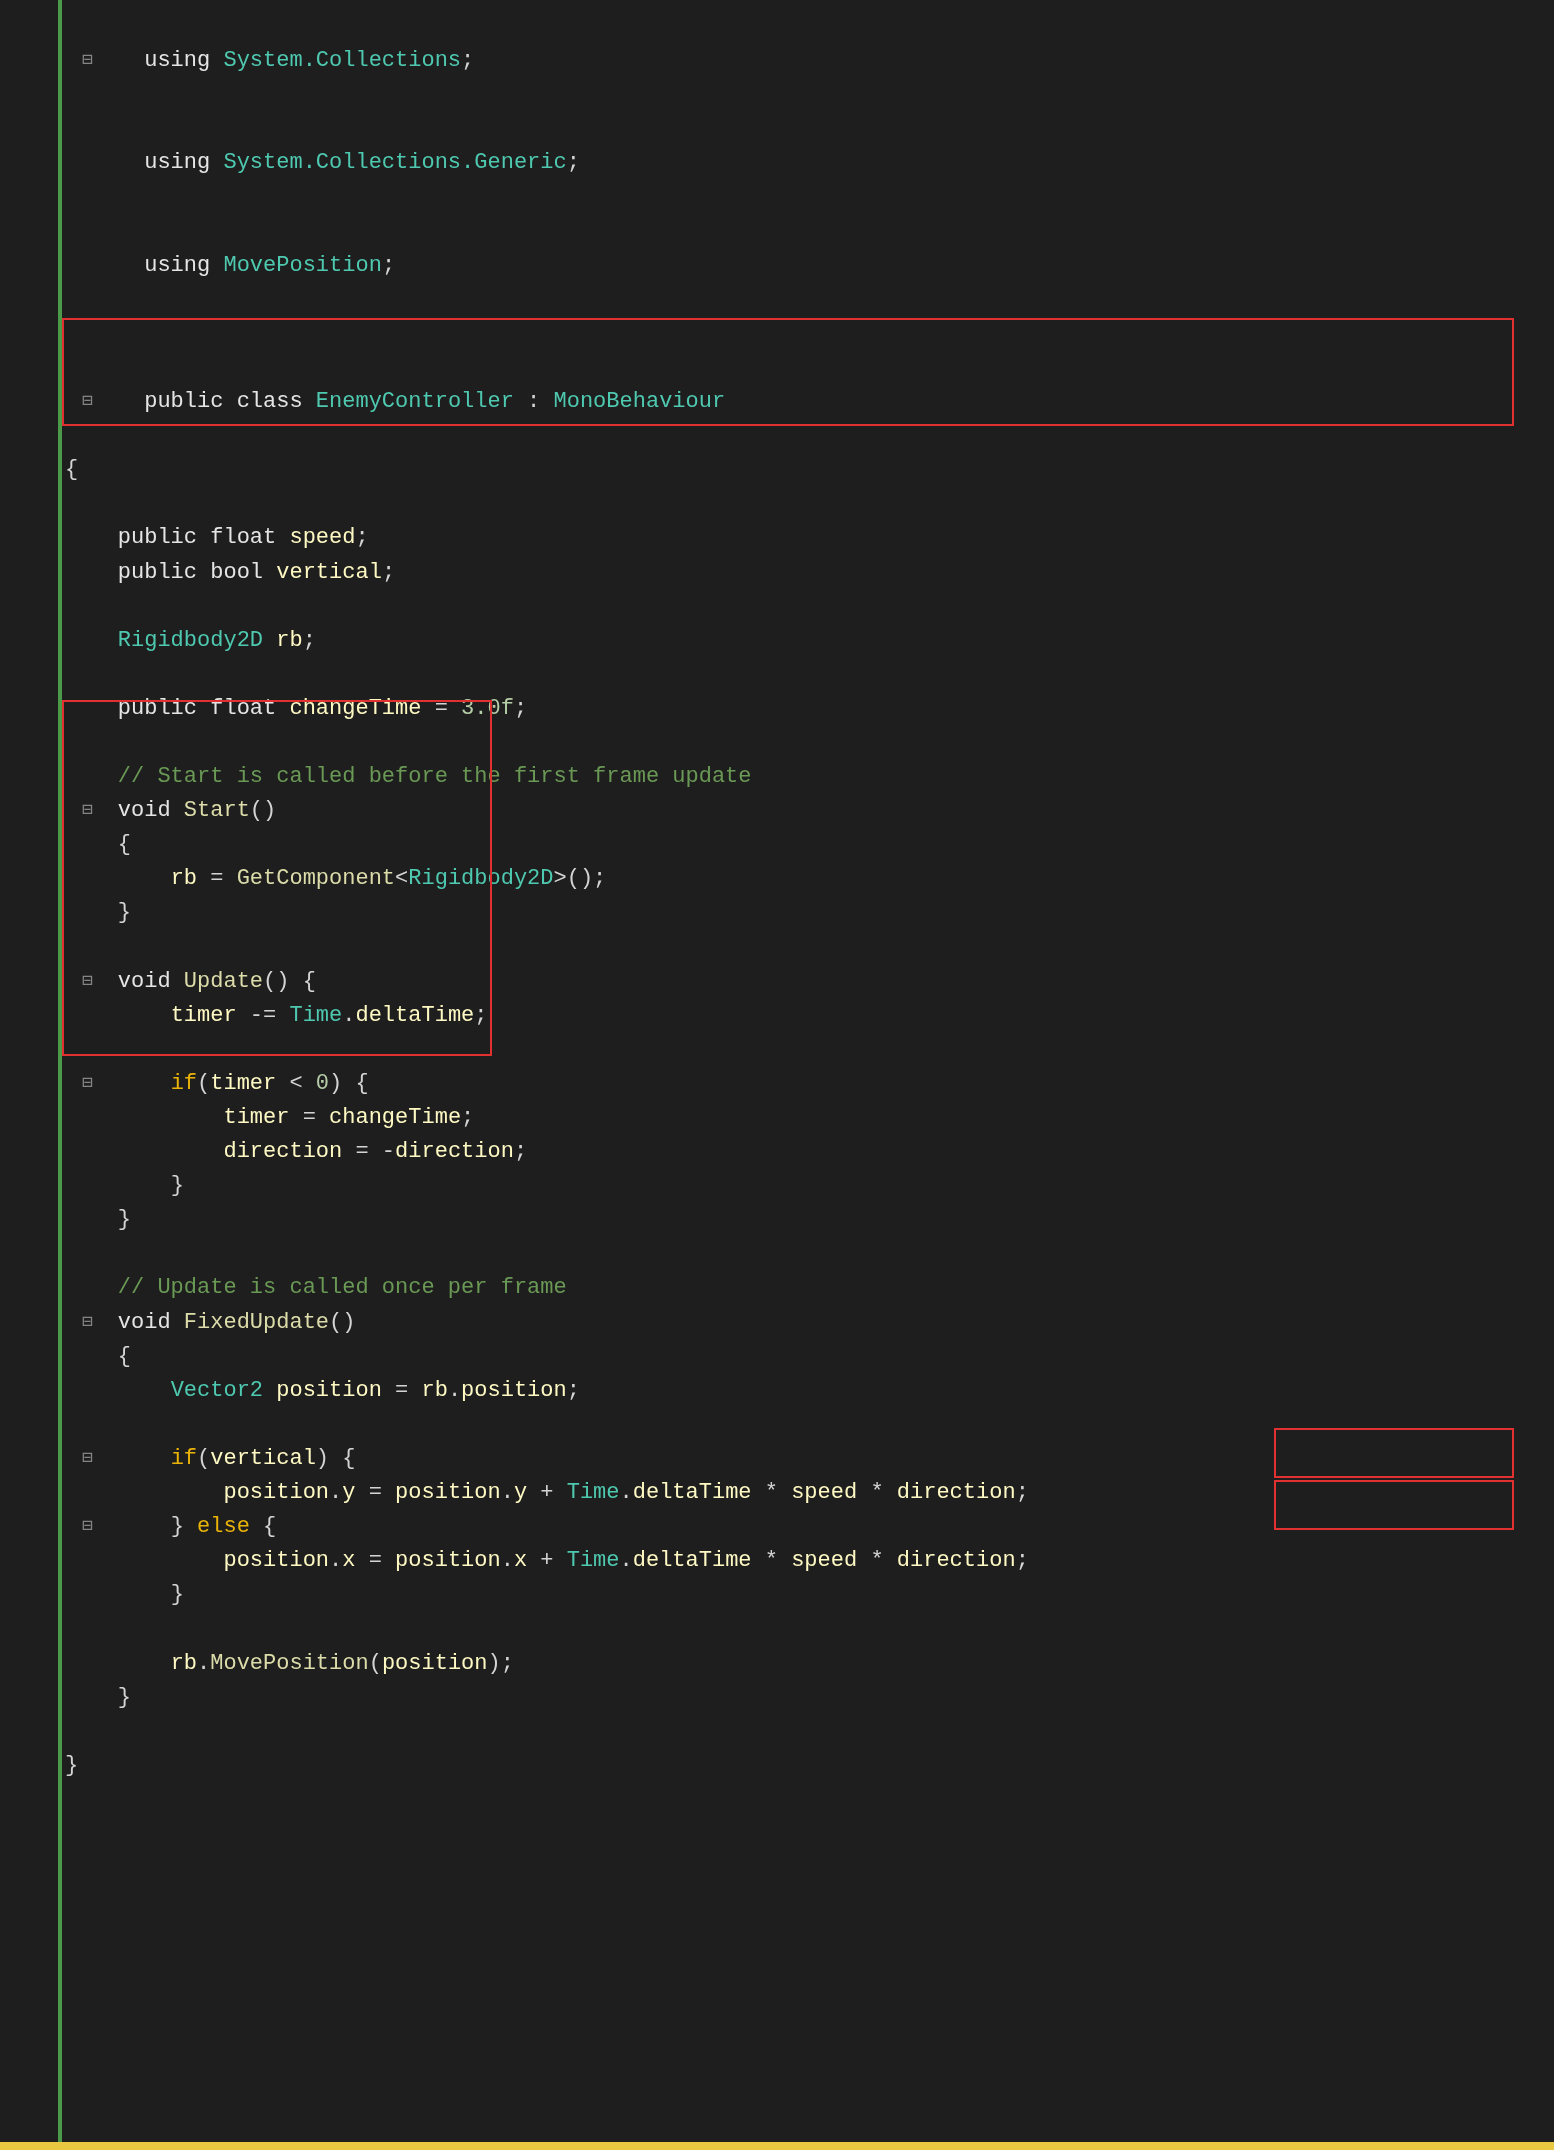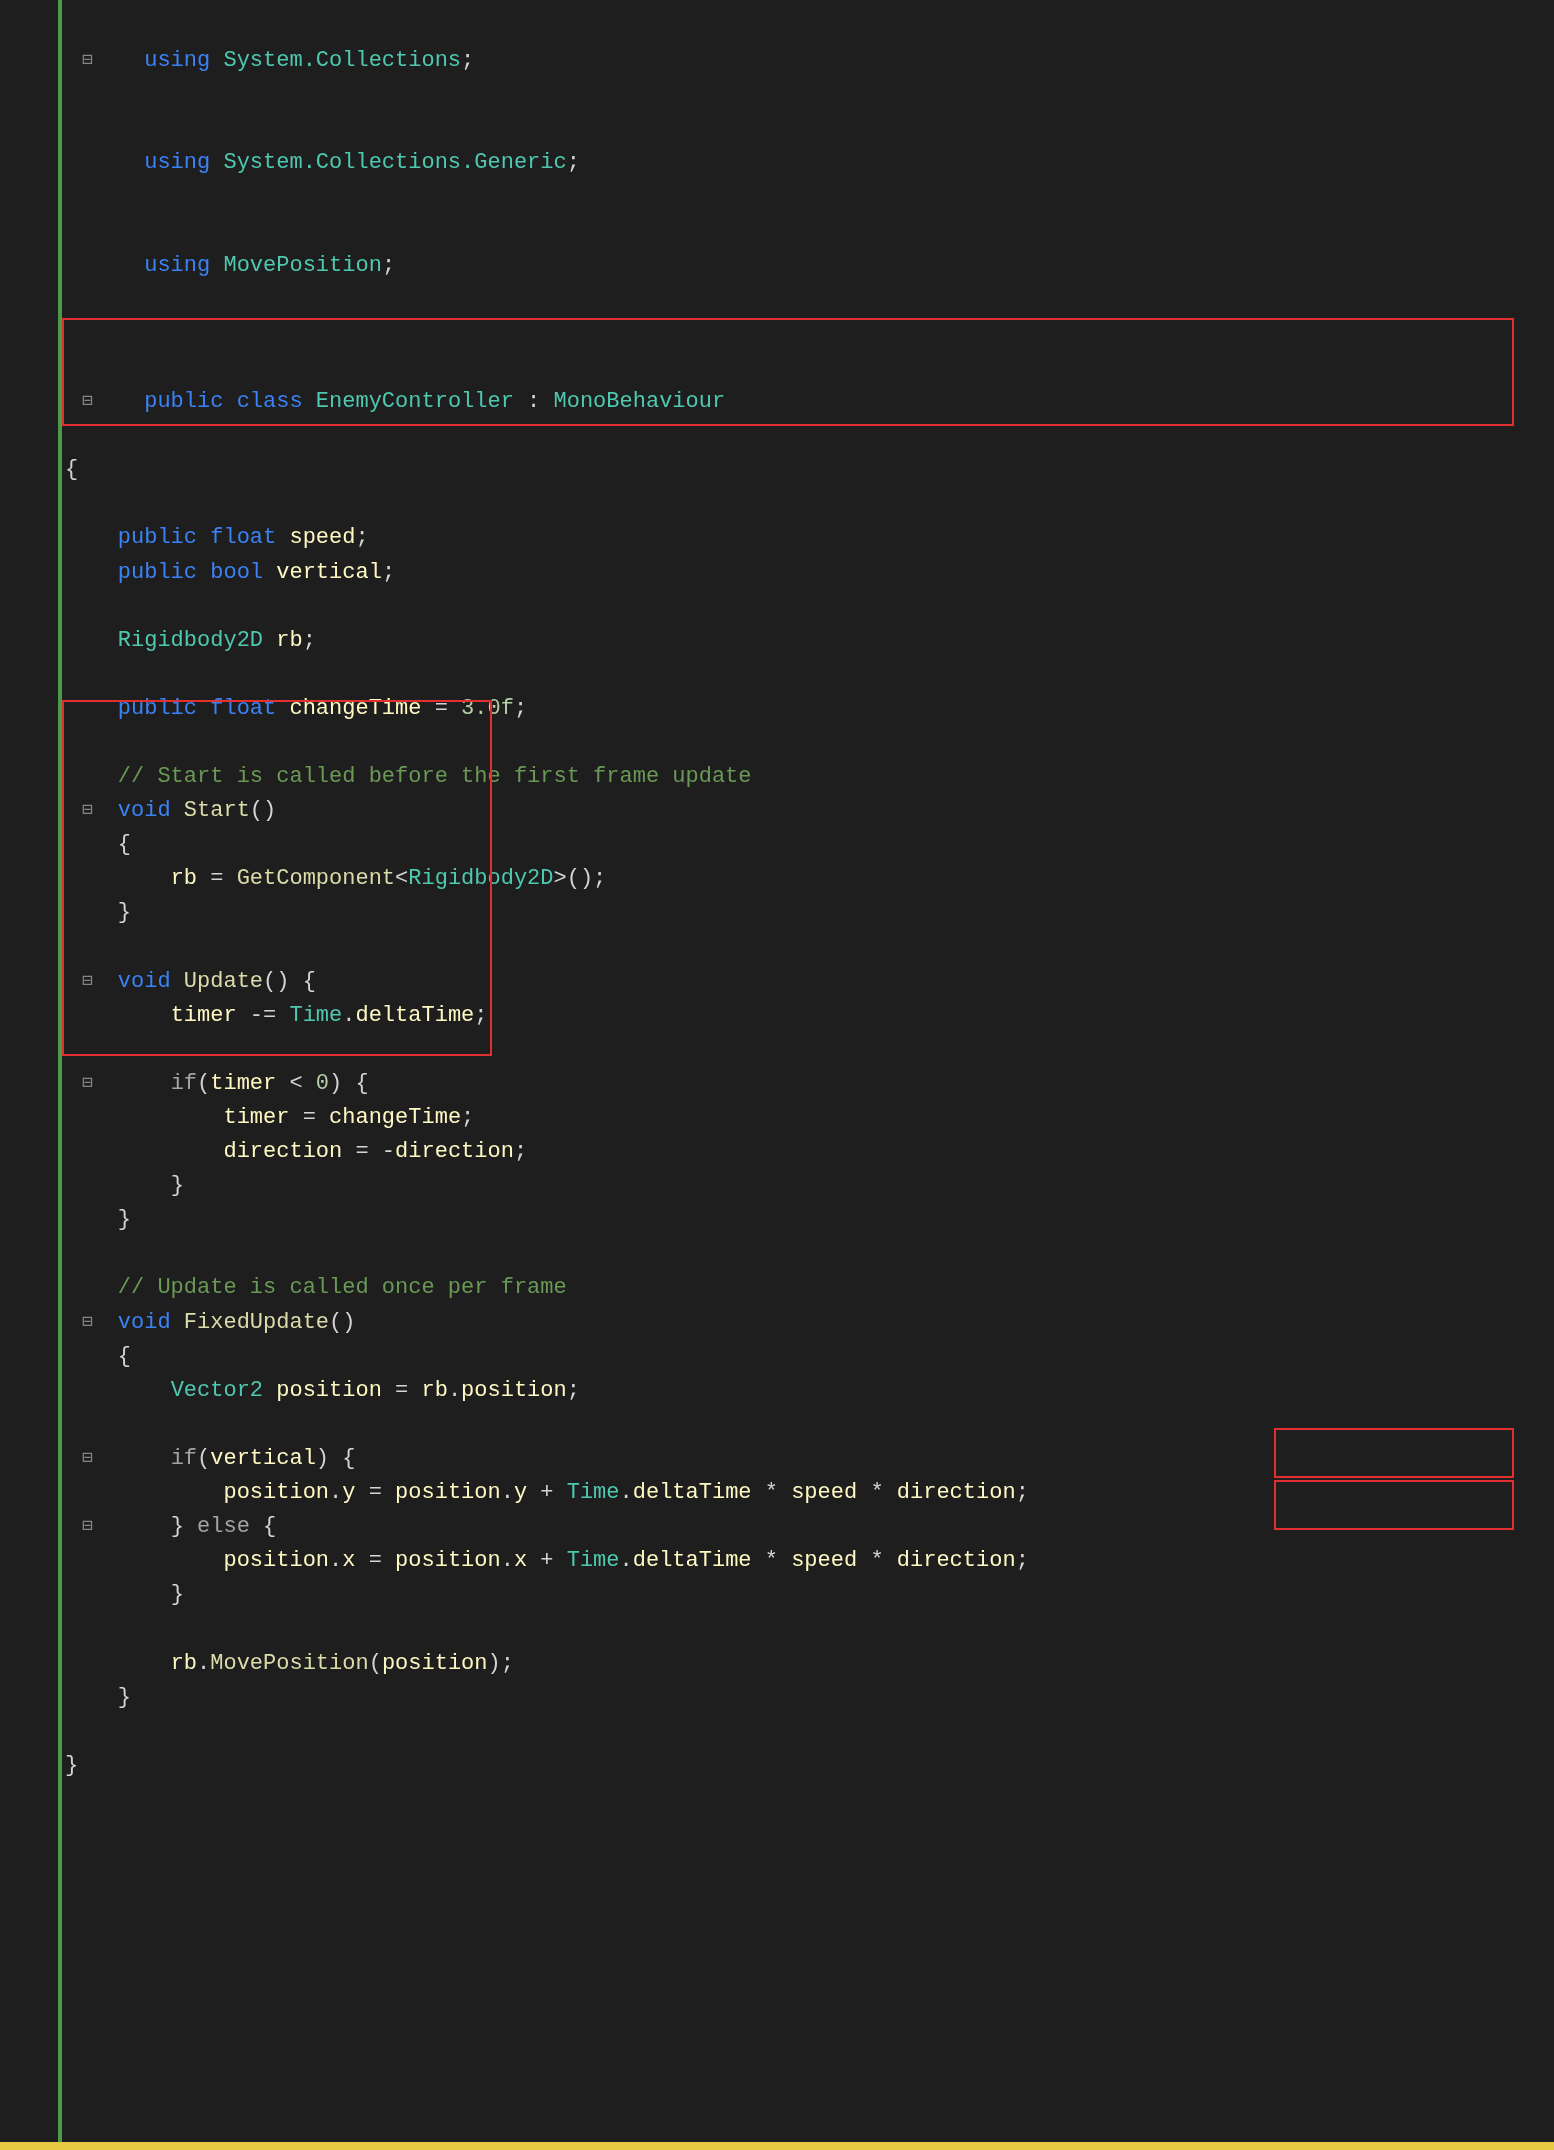--- a/index.html
+++ b/index.html
@@ -41,22 +41,22 @@
       font-size: 18px;
       height: 100%;
     }
 
     .code-line {
       display: block;
       padding-left: 5px;
     }
 
     
-    .kw { color: #3b82f6; } 
-    .kw2 { color: #a3a3a3; } 
+    .kw { color: #e5e5e5; } 
+    .kw2 { color: #eab308; } 
     .type { color: #4ec9b0; margin-top: 32px; } 
     .fn { color: #dcdcaa; } 
     .num { color: #b5cea8; } 
     .comment { color: #6a9955; } 
     .var { color: #fef9c3; } 
     .plain { color: #d4d4d4; } 
     .class-name { color: #4ec9b0; }
 
     
     .highlight-box {

